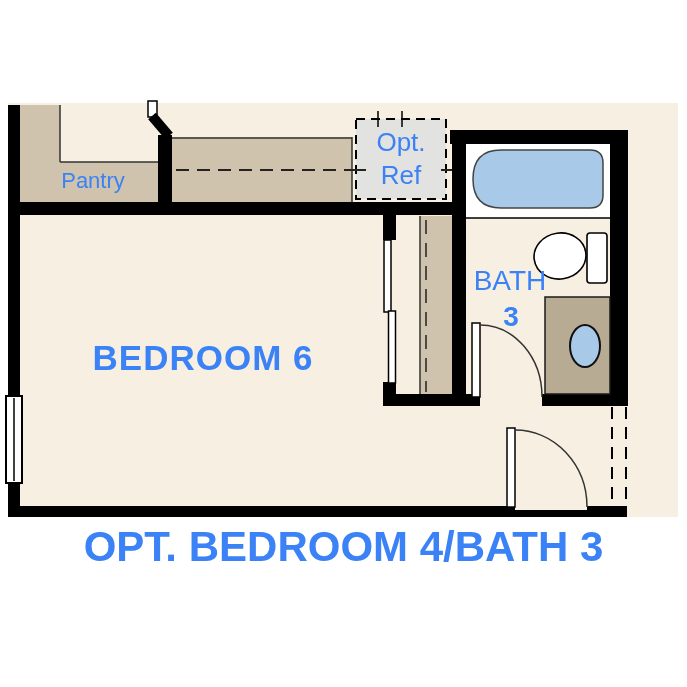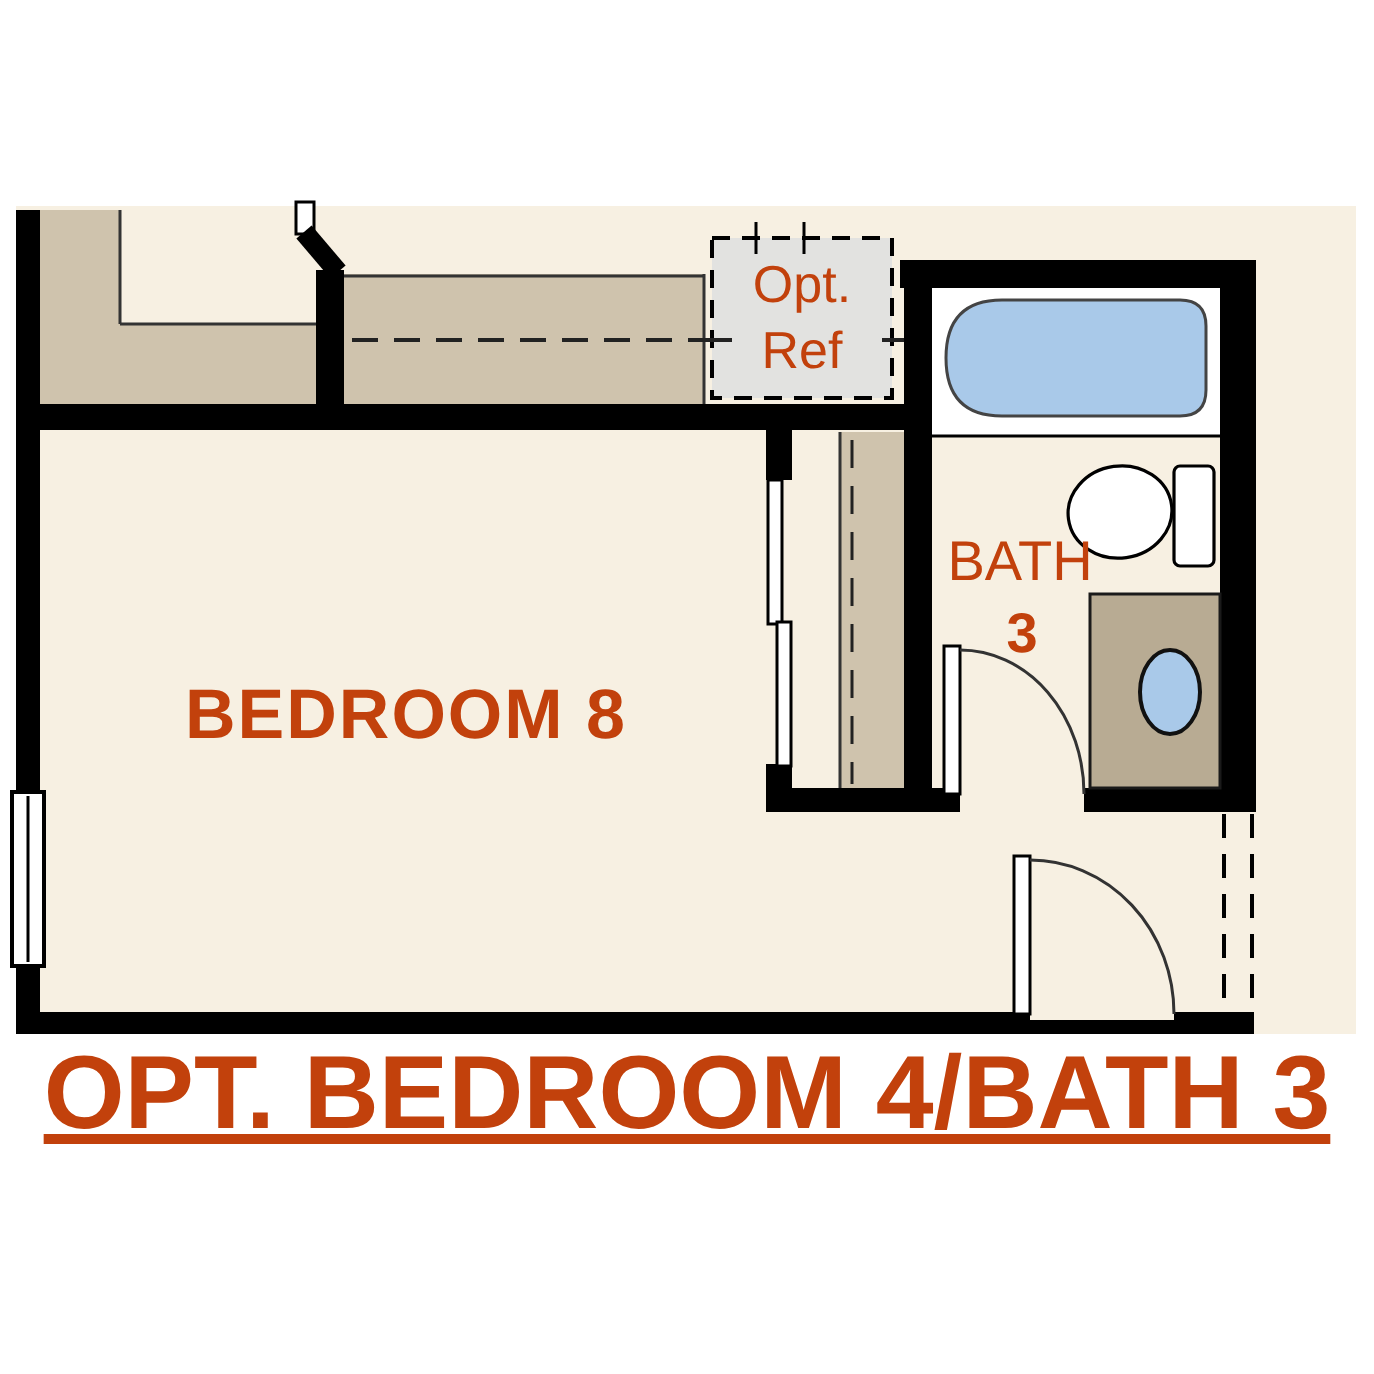--- a/index.html
+++ b/index.html
@@ -1,25 +1,25 @@
 <!DOCTYPE html>
 <html><head>
 <meta charset="utf-8">
 <style>
   html,body{margin:0;padding:0;background:#ffffff;}
   #stage{position:relative;width:687px;height:687px;background:#ffffff;overflow:hidden;
          font-family:"Liberation Sans", sans-serif;}
   #plan-svg{position:absolute;left:0;top:0;}
-  .lbl{position:absolute;color:#c2410c;text-align:center;white-space:nowrap;}
+  .lbl{position:absolute;color:#3b82f6;text-align:center;white-space:nowrap;}
   .lbl-pantry{left:38px;top:168px;width:110px;font-size:22px;font-weight:400;line-height:26px;}
   .lbl-bedroom{left:58px;top:340px;width:290px;font-size:35px;font-weight:700;letter-spacing:1px;line-height:36px;}
   .lbl-bath1{left:460px;top:266px;width:100px;font-size:28px;font-weight:400;line-height:30px;}
   .lbl-bath2{left:461px;top:302px;width:100px;font-size:28px;font-weight:700;line-height:30px;}
   .lbl-optref{left:356px;top:126px;width:90px;font-size:26px;font-weight:400;line-height:33px;white-space:normal;}
-  .lbl-caption{left:0px;top:524px;width:687px;font-size:52px;font-weight:700;letter-spacing:0px;line-height:46px;text-decoration:underline;}
+  .lbl-caption{left:0px;top:524px;width:687px;font-size:42px;font-weight:700;letter-spacing:0px;line-height:46px;}
 </style>
 </head>
 <body>
 
 <div id="stage">
 
   <svg id="plan-svg" width="687" height="687" viewBox="0 0 687 687">
 
     <rect x="8" y="103" width="670" height="414" fill="#f7f0e2"></rect>
 
@@ -105,22 +105,23 @@
       <rect x="507" y="428" width="8" height="79" fill="#ffffff" stroke="#000" stroke-width="1.5"></rect>
       <path d="M515,430 A72,77 0 0 1 587,507" fill="none" stroke="#333" stroke-width="1.5"></path>
     </g>
 
     <g>
       <line x1="612" y1="407" x2="612" y2="503" stroke="#000" stroke-width="2" stroke-dasharray="12 8"></line>
       <line x1="626" y1="407" x2="626" y2="503" stroke="#000" stroke-width="2" stroke-dasharray="12 8"></line>
     </g>
   </svg>
 
+  <div class="lbl lbl-pantry">Pantry</div>
 
-  <div class="lbl lbl-bedroom">BEDROOM 8</div>
+  <div class="lbl lbl-bedroom">BEDROOM 6</div>
 
   <div class="lbl lbl-bath1">BATH</div>
   <div class="lbl lbl-bath2">3</div>
 
   <div class="lbl lbl-optref"><span>Opt.</span><br><span>Ref</span></div>
 
   <div class="lbl lbl-caption">OPT. BEDROOM 4/BATH 3</div>
 </div>
 
 </body></html>

